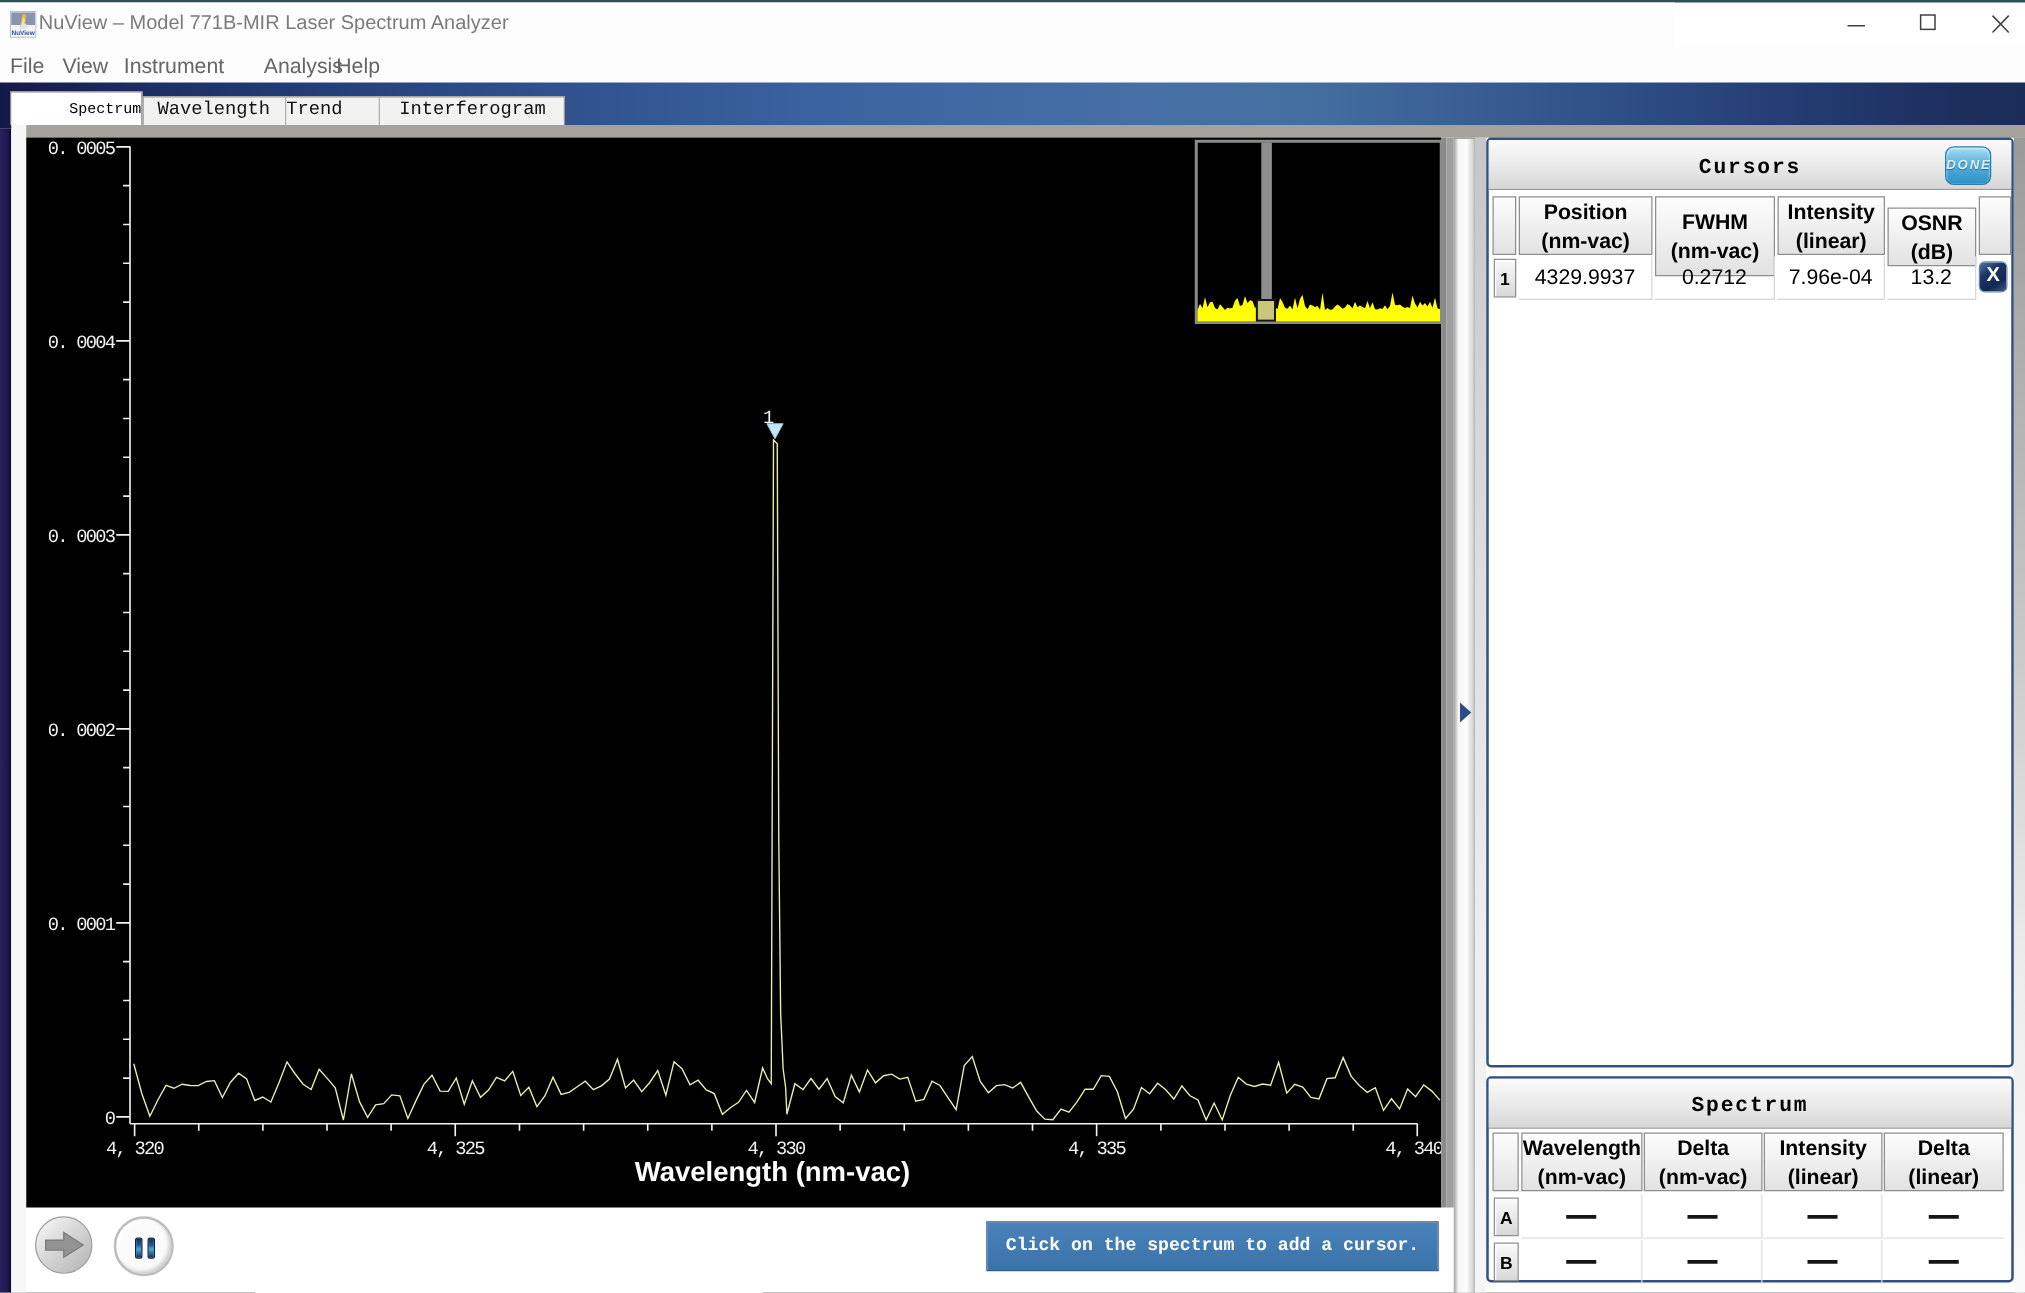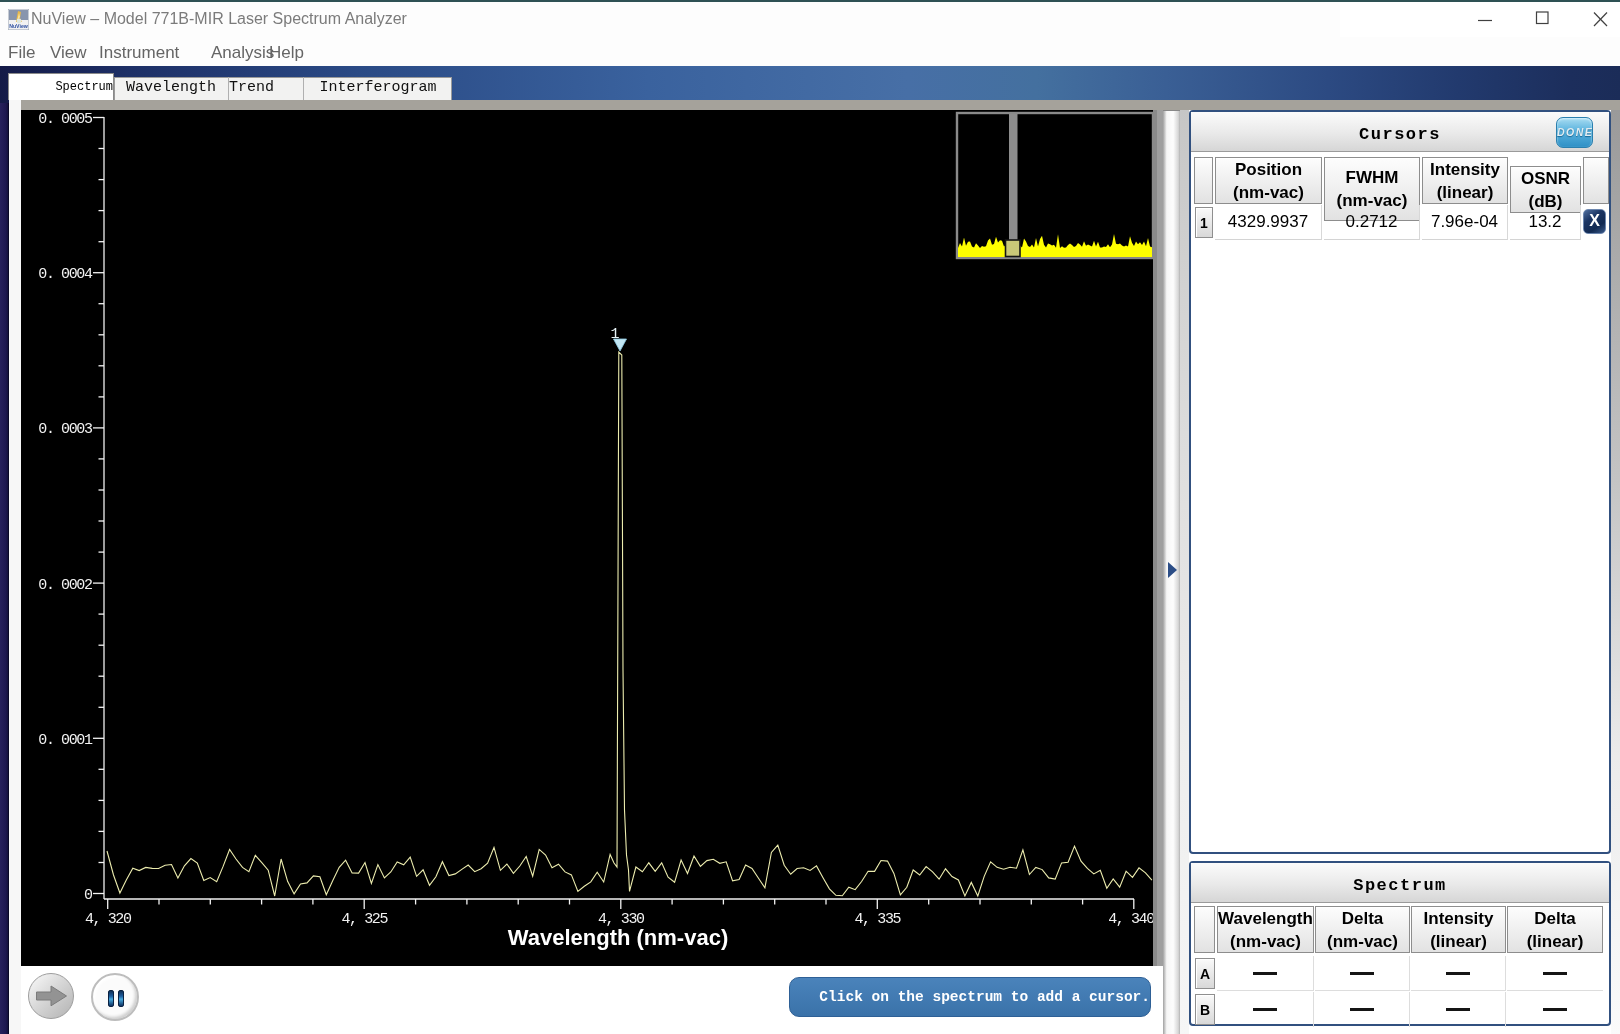--- a/index.html
+++ b/index.html
@@ -227,13 +227,13 @@
 
 <div class="abs" style="left:28px;top:973px;width:46px;height:46px;border-radius:50%;background:linear-gradient(135deg,#fbfbfb,#d8d8d8 45%,#b2b2b2);border:1px solid #9d9d9d">
   <svg width="44" height="44" viewBox="0 0 44 44">
       <path d="M7.5 18 L22 18 L22 12 L37.5 22 L22 31.8 L22 26 L7.5 26 Z" fill="#939393" stroke="#7b7b7b" stroke-width="1"></path>
     </svg>
 </div>
 <div class="abs" style="left:91px;top:973px;width:48px;height:48px;border-radius:50%;background:#fbfbfb;border:2px solid #bdbdbd;box-shadow:inset -2px -2px 3px #cfcfcf, inset 2px 2px 3px #fff">
   <div class="abs" style="left:15px;top:15px;width:6px;height:17px;border-radius:2px;background:linear-gradient(180deg,#0e2f57 0%,#1d5d9e 35%,#45a8dd 55%,#0f3060 100%);border:1px solid #0a2242"></div>
   <div class="abs" style="left:24.5px;top:15px;width:6px;height:17px;border-radius:2px;background:linear-gradient(180deg,#0e2f57 0%,#1d5d9e 35%,#45a8dd 55%,#0f3060 100%);border:1px solid #0a2242"></div>
 </div>
-<div class="abs" style="left:789px;top:977px;width:362px;height:40px;border-radius:10px;background:linear-gradient(180deg,#4a83bb,#3a72a9);border:1px solid #2e6096;color:#fff;font-family:'Liberation Mono',monospace;font-weight:bold;font-size:14.5px;text-align:right;line-height:38px">Click on the spectrum to add a cursor.</div>
+<div class="abs" style="left:789px;top:977px;width:362px;height:40px;border-radius:0;background:linear-gradient(180deg,#4a83bb,#3a72a9);border:1px solid #2e6096;color:#fff;font-family:'Liberation Mono',monospace;font-weight:bold;font-size:14.5px;text-align:center;line-height:38px">Click on the spectrum to add a cursor.</div>
 
 </body></html>

